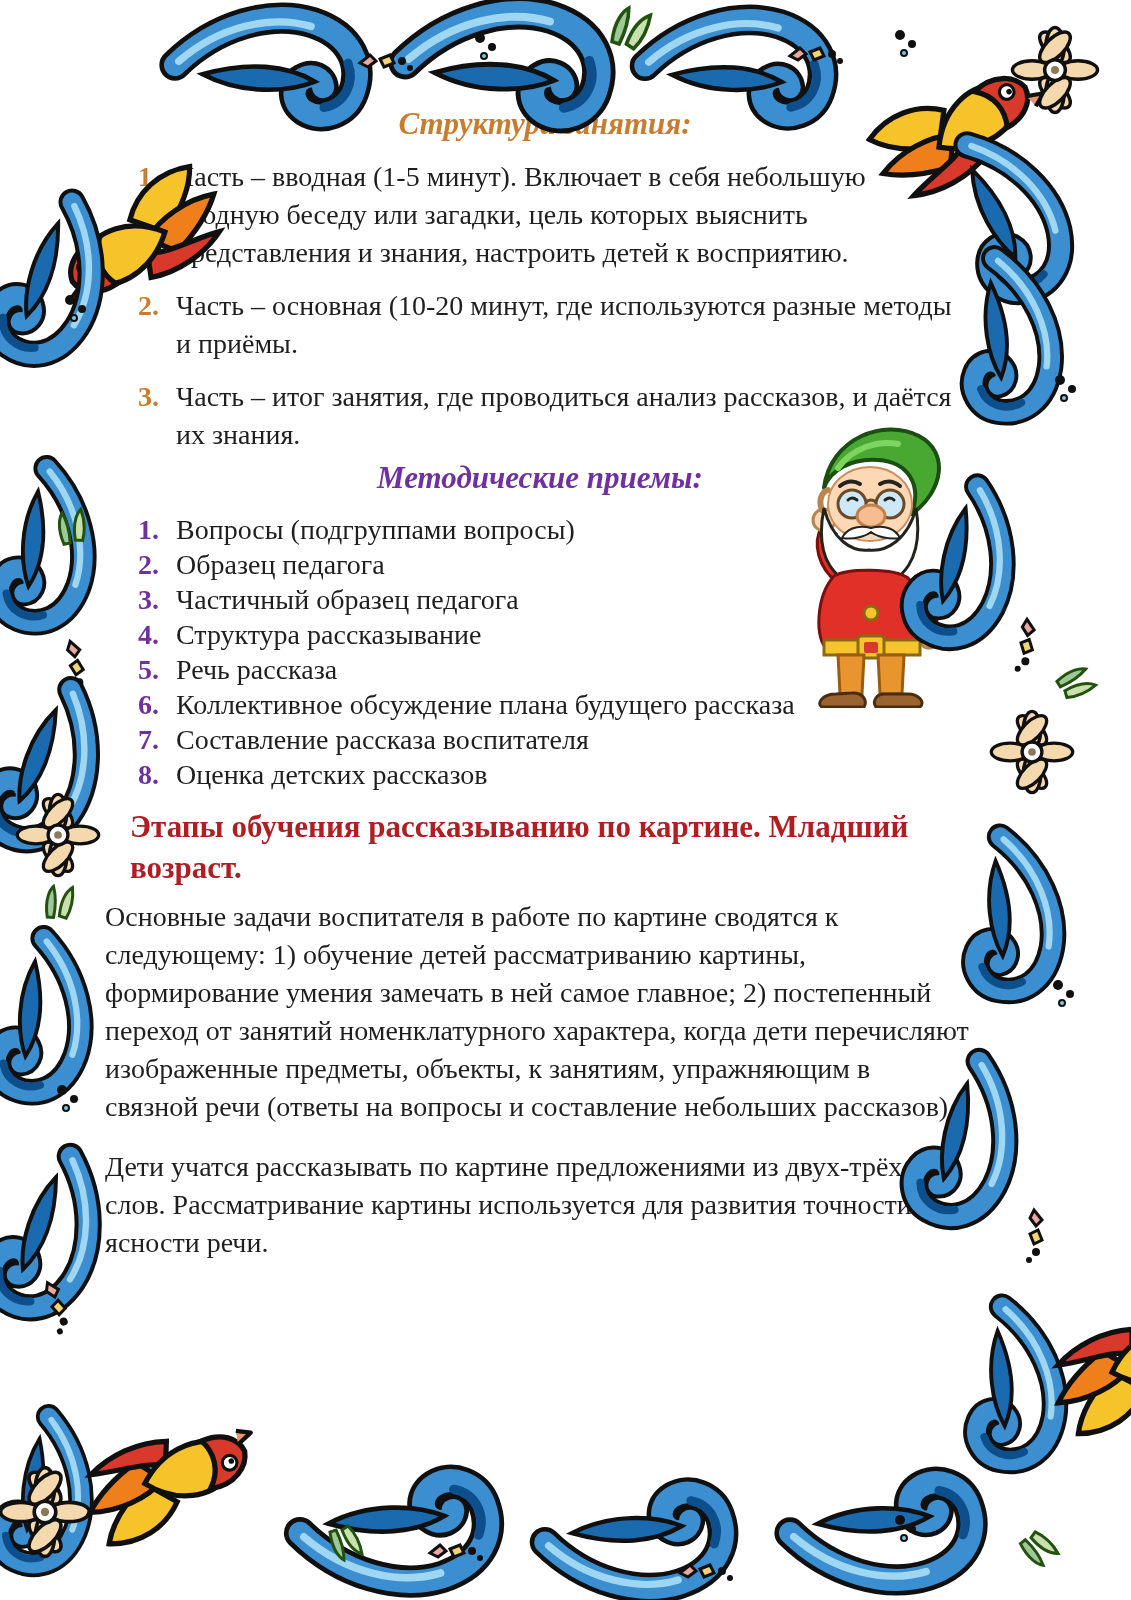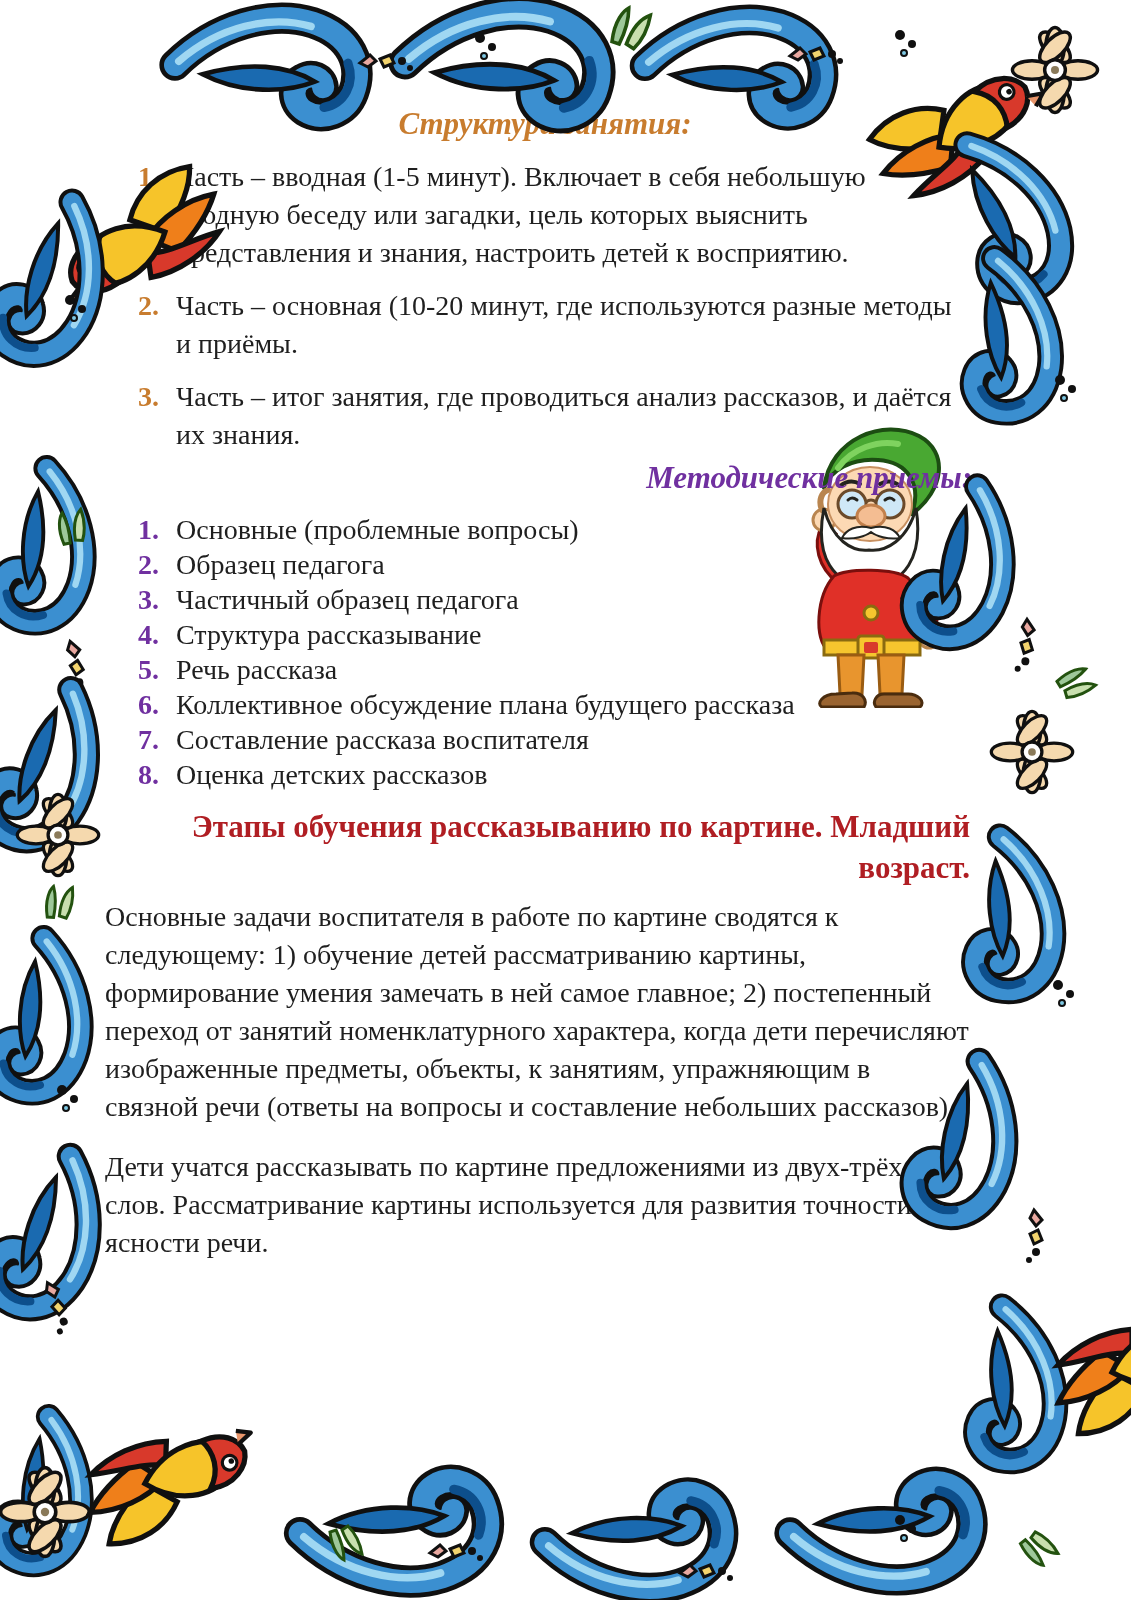--- a/index.html
+++ b/index.html
@@ -11,25 +11,25 @@
   #border-layer{position:absolute;left:0;top:0;width:1131px;height:1600px;z-index:3;pointer-events:none;}
   #gnome-layer{position:absolute;left:772px;top:408px;width:200px;height:300px;z-index:1;}
   #content{position:absolute;left:0;top:0;width:1131px;height:1600px;z-index:2;}
 
   
   .h-structure{
     position:absolute;top:106px;left:105px;width:880px;text-align:center;
     font-size:31px;font-weight:bold;font-style:italic;color:#c87c2e;
   }
   .h-methods{
-    position:absolute;top:460px;left:92px;width:880px;text-align:right;
+    position:absolute;top:460px;left:100px;width:880px;text-align:center;
     font-size:31px;font-weight:bold;font-style:italic;color:#7030a0;
   }
   .h-stages{
-    position:absolute;top:806px;left:130px;width:840px;text-align:right;
+    position:absolute;top:806px;left:130px;width:840px;text-align:left;
     font-size:31px;font-weight:bold;color:#b01e23;line-height:41px;
   }
 
   
   .list-structure{position:absolute;top:158px;left:138px;width:830px;}
   .list-structure .row{display:flex;margin:0 0 15px 0;font-size:28px;line-height:38px;}
   .list-structure .num{flex:0 0 38px;font-weight:bold;color:#c87c2e;}
   .list-structure .txt{flex:1;}
 
   .list-methods{position:absolute;top:512px;left:138px;width:830px;}
@@ -205,21 +205,21 @@
       <span class="num">3.</span>
       <span class="txt">Часть – итог занятия, где проводиться анализ рассказов, и даётся их знания.</span>
     </div>
   </div>
 
   <div class="h-methods">Методические приемы:</div>
 
   <div class="list-methods">
     <div class="row">
       <span class="num">1.</span>
-      <span class="txt">Основные (проблемные вопросы)</span>
+      <span class="txt">Вопросы (подгруппами вопросы)</span>
     </div>
     <div class="row">
       <span class="num">2.</span>
       <span class="txt">Образец педагога</span>
     </div>
     <div class="row">
       <span class="num">3.</span>
       <span class="txt">Частичный образец педагога</span>
     </div>
     <div class="row">

